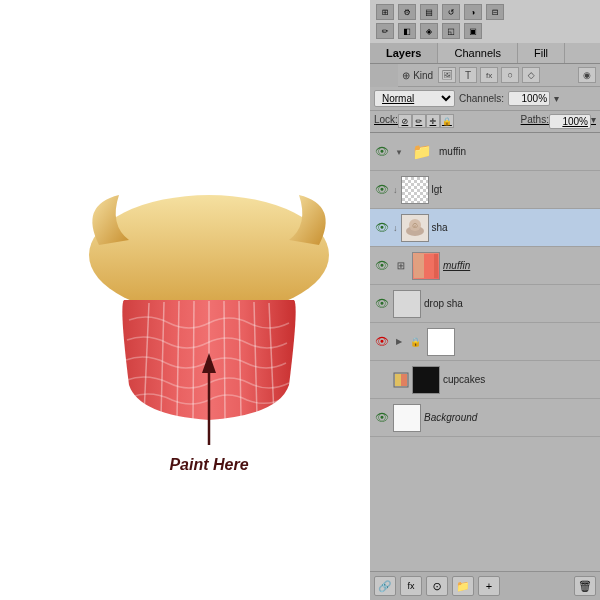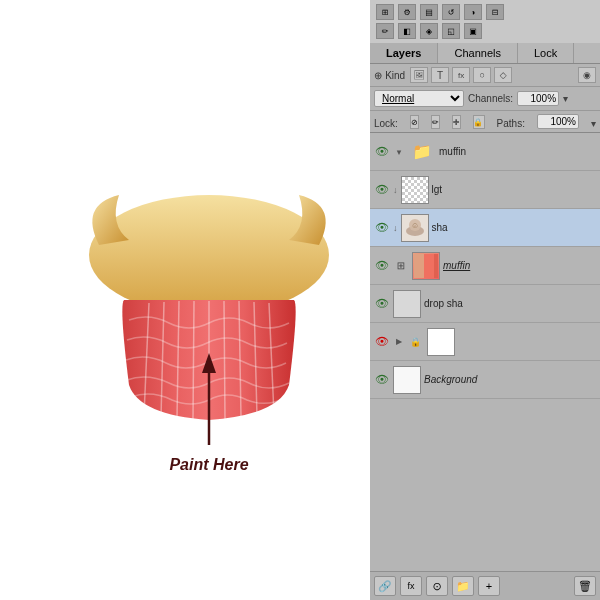--- a/index.html
+++ b/index.html
@@ -81,20 +81,21 @@
     }
 
     
     .filter-row {
       display: flex;
       align-items: center;
       padding: 3px 4px;
       gap: 3px;
       background: #b5b5b5;
       border-bottom: 1px solid #999;
+      margin-left: 28px;
     }
 
     .filter-label {
       font-size: 10px;
       color: #333;
       margin-right: 2px;
     }
 
     .filter-icon-btn {
       width: 18px;
@@ -118,21 +119,21 @@
       background: #b5b5b5;
       border-bottom: 1px solid #999;
     }
 
     .blend-select {
       font-size: 10px;
       padding: 1px 3px;
       background: #e8e8e8;
       border: 1px solid #999;
       border-radius: 2px;
-      width: 90px;
+      width: 81px;
       text-decoration: underline;
     }
 
     .opacity-label {
       font-size: 10px;
       color: #333;
     }
 
     .opacity-input {
       width: 42px;
@@ -140,25 +141,26 @@
       padding: 1px 2px;
       background: #e8e8e8;
       border: 1px solid #999;
       border-radius: 2px;
       text-align: right;
     }
 
     
     .lock-row {
       display: flex;
-      align-items: flex-end;
+      align-items: flex-start;
       padding: 3px 4px;
-      gap: 12px;
+      gap: 0;
       background: #b5b5b5;
       border-bottom: 1px solid #888;
+      text-decoration: underline;
     }
 
     .lock-label {
       font-size: 10px;
       color: #333;
     }
 
     .lock-icon {
       width: 14px;
       height: 14px;
@@ -437,21 +439,21 @@
       <div class="toolbar-icon">◧</div>
       <div class="toolbar-icon">◈</div>
       <div class="toolbar-icon">◱</div>
       <div class="toolbar-icon">▣</div>
     </div>
   </div>
 
   <div class="tabs-row">
     <div class="tab active">Layers</div>
     <div class="tab">Channels</div>
-    <div class="tab">Lock</div>
+    <div class="tab">Fill</div>
   </div>
 
   <div class="filter-row">
     <span class="filter-label">⊕ Kind</span>
     <div class="filter-icon-btn">🖼</div>
     <div class="filter-icon-btn" style="font-size:10px;">T</div>
     <div class="filter-icon-btn" style="font-size:8px;">fx</div>
     <div class="filter-icon-btn">○</div>
     <div class="filter-icon-btn">◇</div>
     <div class="filter-icon-btn" style="margin-left:auto;">◉</div>
@@ -529,20 +531,32 @@
       <span class="layer-name">drop sha</span>
     </div>
 
     <div class="layer-row">
       <div class="eye-icon" style="color:#cc0000;">👁</div>
       <div class="layer-expand" style="font-size:8px;">▶</div>
       <div class="layer-type-icon" style="font-size:9px;">🔒</div>
       <div class="layer-thumb white-thumb" style="background:#fff;border:1px solid #888;"></div>
     </div>
 
+    <div class="layer-row">
+      <div class="eye-icon" style="color:transparent;">👁</div>
+      <div class="layer-type-icon">
+        <svg width="16" height="16" viewBox="0 0 16 16">
+          <rect x="1" y="1" width="14" height="14" fill="none" stroke="#666" stroke-width="1"></rect>
+          <rect x="2" y="2" width="6" height="12" fill="#e0c060"></rect>
+          <rect x="8" y="2" width="6" height="12" fill="#e08060"></rect>
+        </svg>
+      </div>
+      <div class="layer-thumb black-thumb"></div>
+      <span class="layer-name">cupcakes</span>
+    </div>
 
     <div class="layer-row">
       <div class="eye-icon">👁</div>
       <div class="layer-thumb bg-white" style="border:1px solid #888;"></div>
       <span class="layer-name italic">Background</span>
     </div>
 
   </div>
 
   <div class="panel-bottom">

